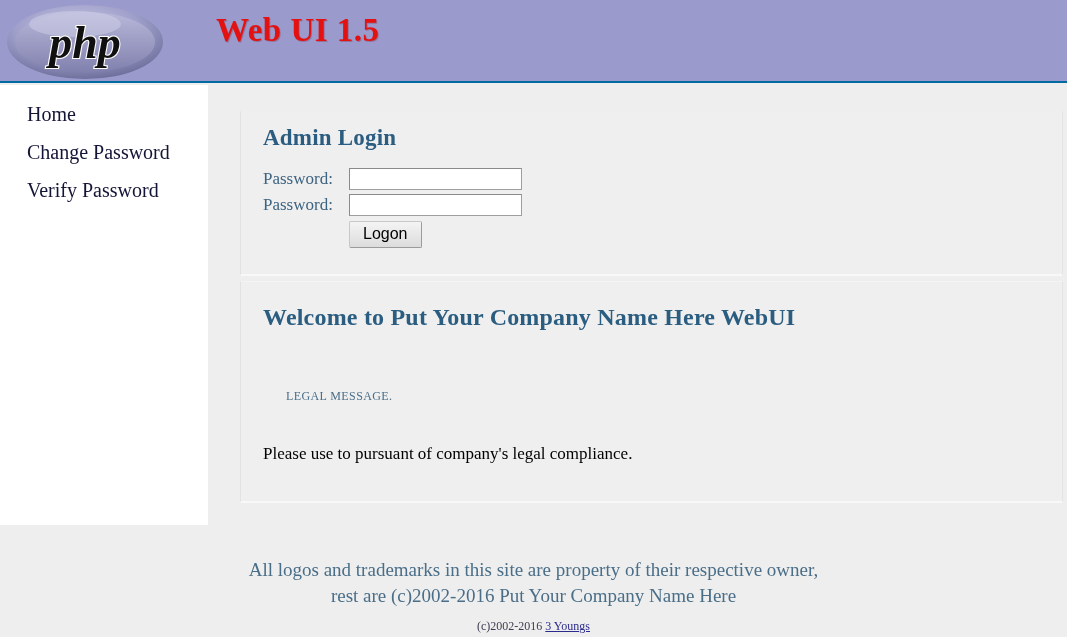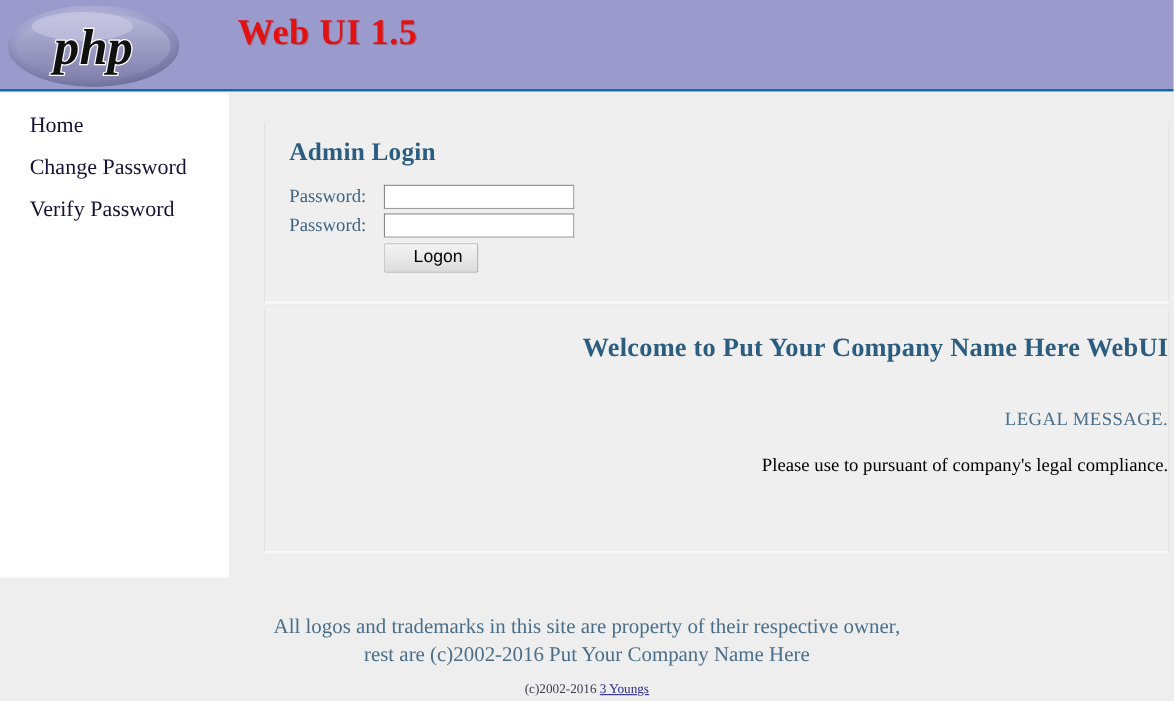--- a/index.html
+++ b/index.html
@@ -89,21 +89,20 @@
     border-top: 1px solid transparent;
   }
   #login-panel {
     top: 26px;
     height: 165px;
   }
   #welcome-panel {
     top: 196px;
     height: 222px;
     border-top: 1px solid #f4f4f4;
-    text-align: right;
   }
 
   .panel-heading {
     margin: 0;
     padding: 13px 0 0 22px;
     font-size: 23px;
     font-weight: bold;
     color: #2b5d80;
     letter-spacing: 0.2px;
   }
@@ -151,29 +150,29 @@
   }
   #logon-button {
     font-family: "Liberation Sans", "DejaVu Sans", sans-serif;
     font-size: 16px;
     color: #000000;
     background: linear-gradient(#f4f4f4, #dcdcdc);
     border: 1px solid #9b9b9b;
     border-top-color: #c8c8c8;
     border-left-color: #c8c8c8;
     border-radius: 2px;
-    padding: 3px 13px 4px 26px;
+    padding: 3px 13px 4px 13px;
     cursor: pointer;
   }
 
   
   #legal-title {
-    margin: 0;
+    margin: 18px;
     padding: 40px 0 0 27px;
-    font-size: 17px;
+    font-size: 12px;
     color: #4a6e88;
     letter-spacing: 0.4px;
   }
   #legal-body {
     margin: 0;
     padding: 22px 0 0 22px;
     font-size: 17px;
     color: #000000;
   }
 

